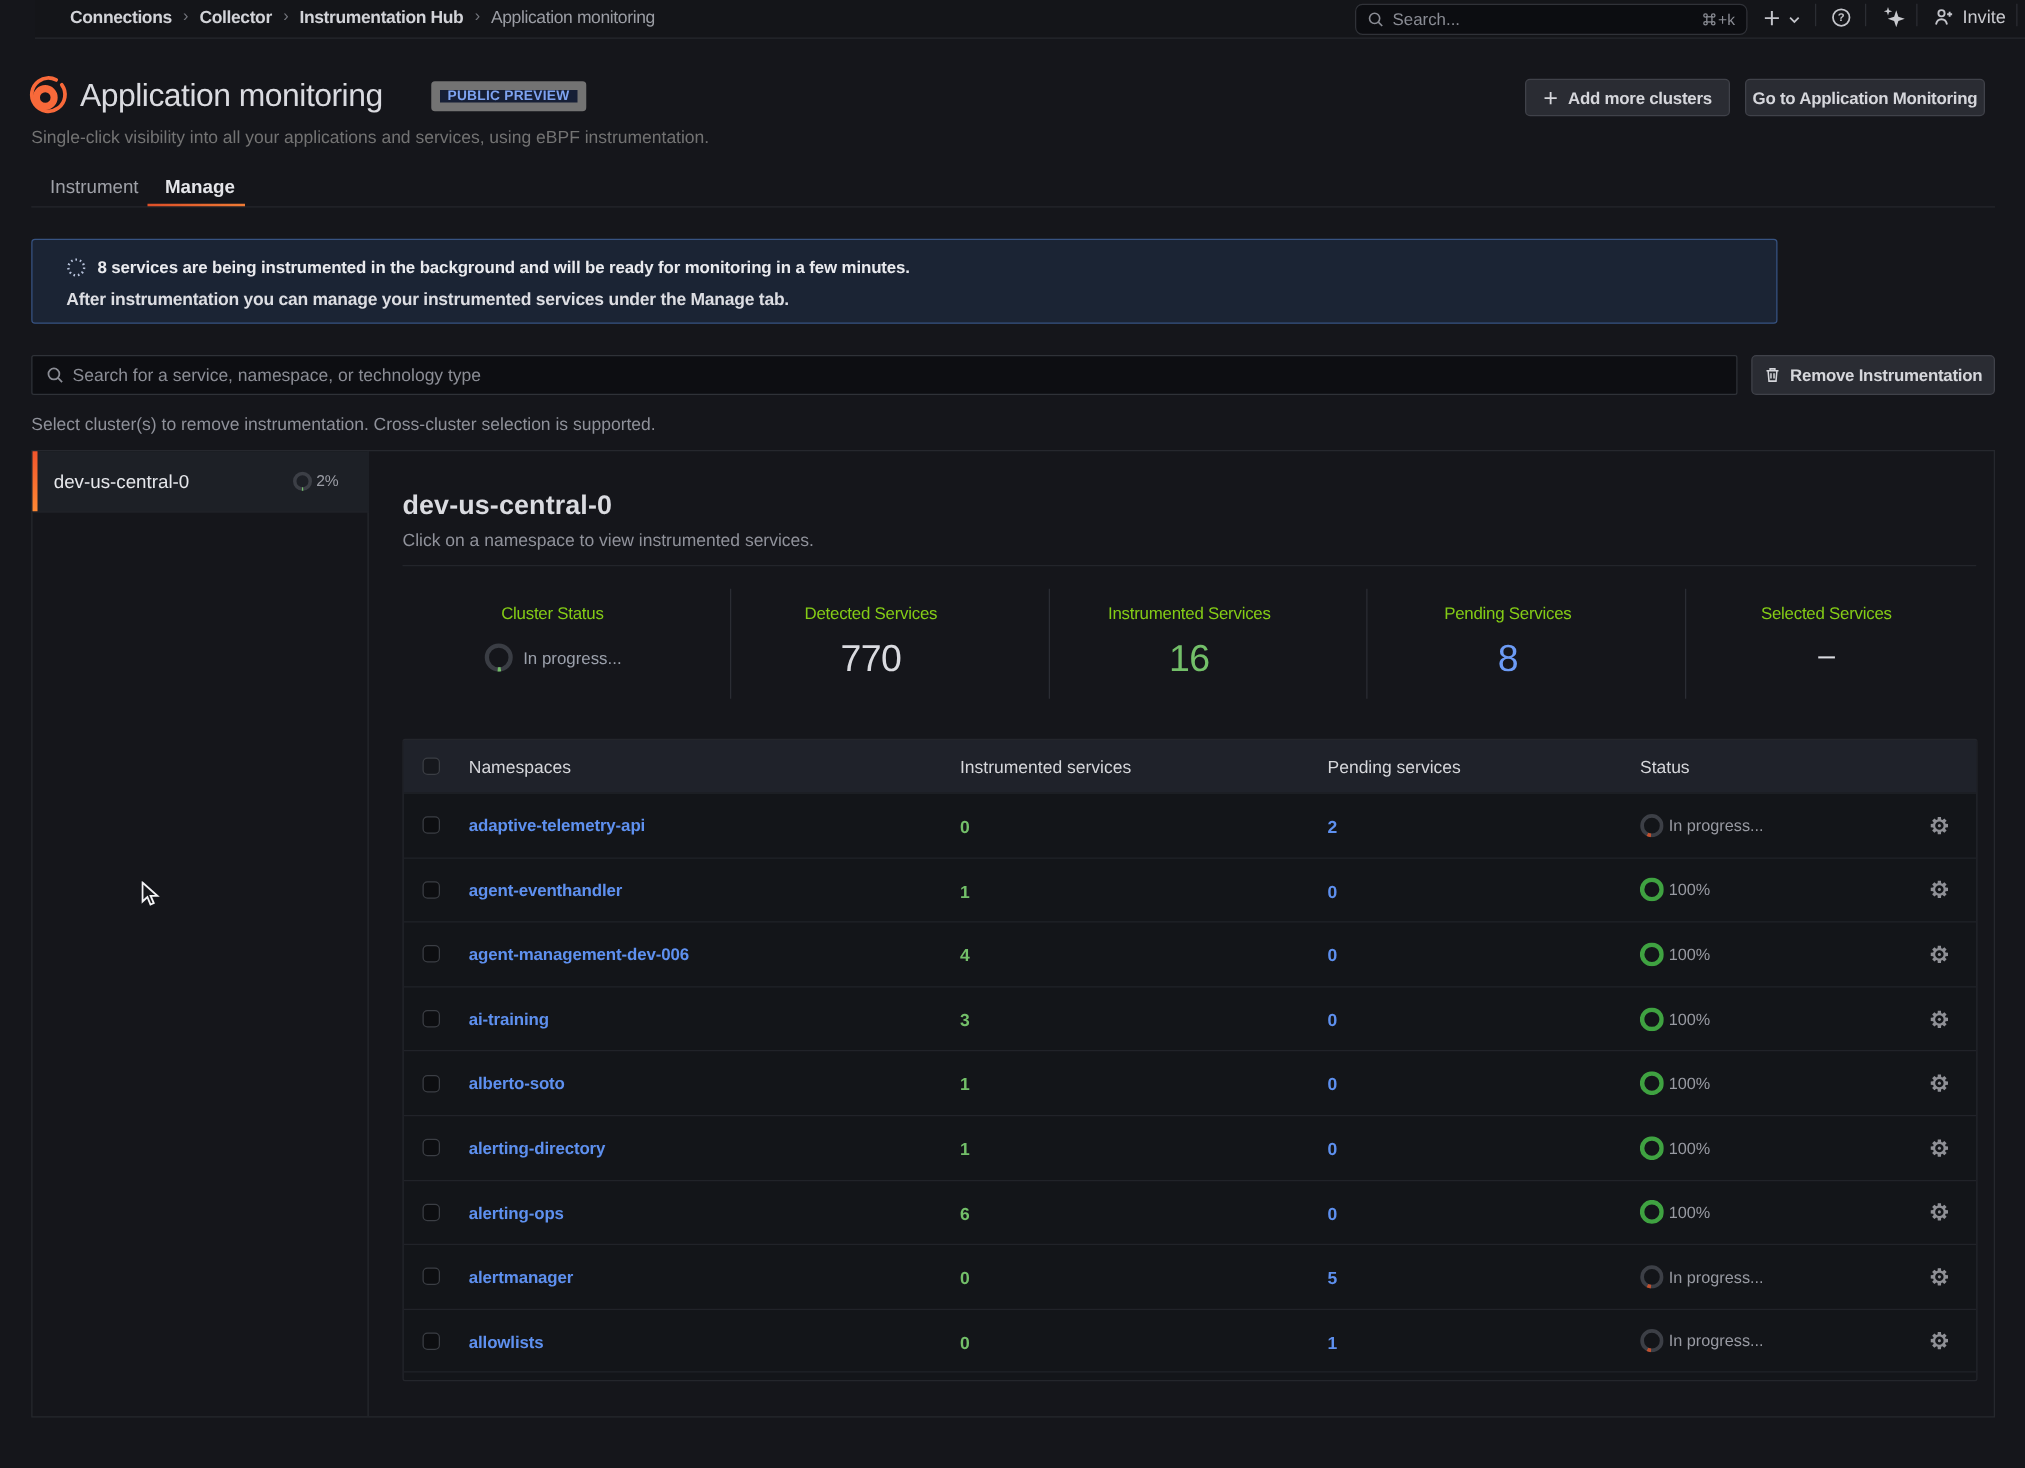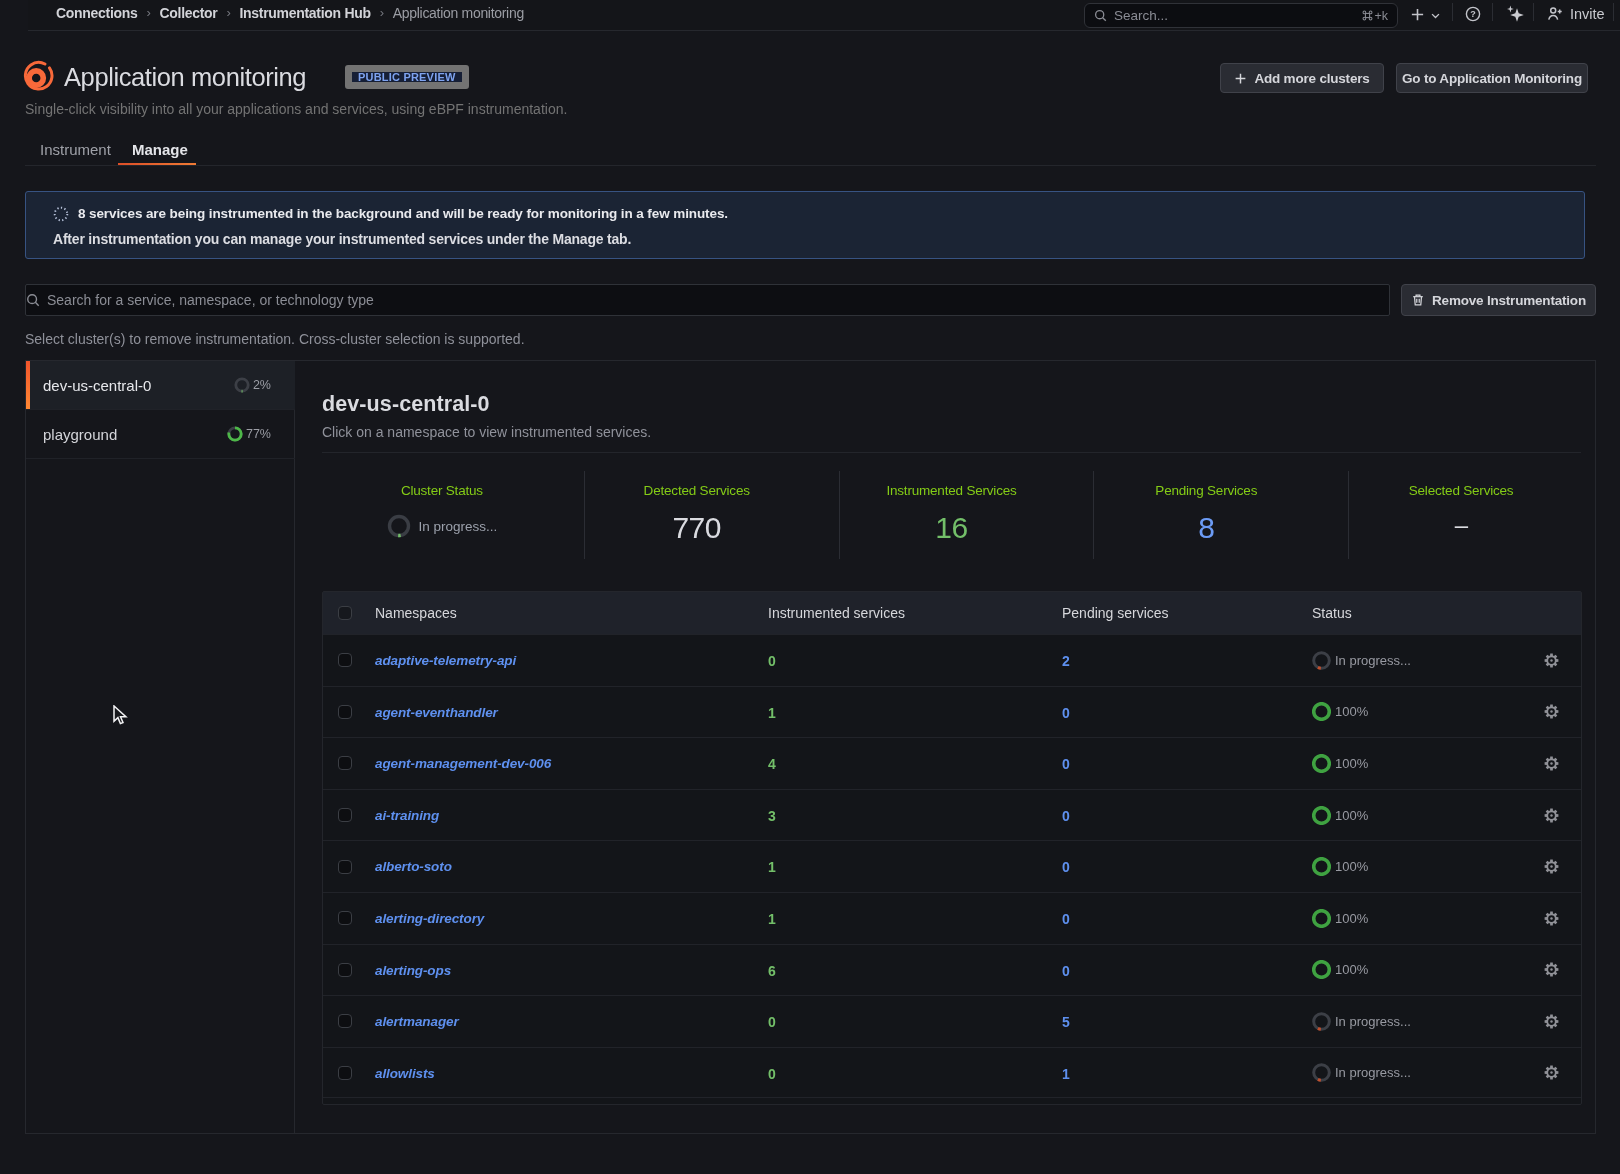--- a/index.html
+++ b/index.html
@@ -20,25 +20,25 @@
   #title { position:absolute; left:64px; top:62px; font-size:25.5px; line-height:30px; color:#dadbe0; font-weight:500; letter-spacing:-.4px;}
   #badge { position:absolute; left:345px; top:65px; height:24px; padding:0 6px; border:7px solid #737373; border-radius:3px; background:#161f36; color:#7ea3f0; font-size:11px; font-weight:bold; letter-spacing:.2px; display:flex; align-items:center; }
   #subtitle { position:absolute; left:25px; top:101px; font-size:14px; color:#737373; }
   .gbtn { position:absolute; top:63px; height:30px; background:#2a2c33; border:1px solid #40424a; border-radius:4px; color:#d5d6db; font-size:13.5px; letter-spacing:-.2px; font-weight:bold; display:flex; align-items:center; justify-content:center; gap:7px; }
   
   #tab1 { position:absolute; left:40px; top:141px; font-size:15px; color:#9fa1a8; }
   #tab2 { position:absolute; left:132px; top:141px; font-size:15px; color:#e4e5e9; font-weight:bold; }
   #tabline { position:absolute; left:25px; top:165px; width:1571px; height:1px; background:#24262c; }
   #tabind { position:absolute; left:118px; top:163px; width:78px; height:2px; background:linear-gradient(90deg,#dd4f28,#f07b35); }
   
-  #banner { position:absolute; left:25px; top:191px; width:1560px; height:68px; background:#1b2434; border:1px solid #375382; border-radius:3px; }
+  #banner { position:absolute; left:25px; top:191px; width:1397px; height:68px; background:#1b2434; border:1px solid #375382; border-radius:3px; }
   #banner .l1 { position:absolute; left:52px; top:14px; font-size:13.5px; letter-spacing:-.1px; font-weight:bold; color:#e9eaee; }
   #banner .l2 { position:absolute; left:27px; top:39px; font-size:14px; letter-spacing:-.2px; color:#dcdde2;font-weight:bold; }
   
-  #bigsearch { position:absolute; left:25px; top:284px; width:1365px; height:32px; border:1px solid #2f3238; background:#0d0e12; border-radius:2px; display:flex; align-items:center; padding:0 0; color:#8b8d95; font-size:14px; }
+  #bigsearch { position:absolute; left:25px; top:284px; width:1365px; height:32px; border:1px solid #2f3238; background:#0d0e12; border-radius:2px; display:flex; align-items:center; padding:0 11px; color:#8b8d95; font-size:14px; }
   #bigsearch .ph { margin-left:7px; }
   #removebtn { left:1401px; top:284px; width:195px; height:32px; }
   #hint { position:absolute; left:25px; top:331px; font-size:14px; color:#8f919a; }
   
   #panel { position:absolute; left:25px; top:360px; width:1571px; height:774px; border:1px solid #26282e; }
   #sidebar { position:absolute; left:0; top:0; width:269px; height:772px; border-right:1px solid #26282e; }
   .srow { position:relative; width:269px; height:49px; border-bottom:1px solid #202228; display:flex; align-items:center; }
   .srow.sel { background:#1d2026; }
   .srow.sel::before { content:""; position:absolute; left:0; top:0; width:4px; height:100%; background:linear-gradient(180deg,#f2552c,#ff8833); }
   .srow .nm { margin-left:17px; font-size:15px; color:#d4d5da; flex:1; }
@@ -56,21 +56,21 @@
   .stat .vl.green { color:#73bf69; } .stat .vl.blue { color:#6c9bf5; }
   .stat .prog { margin-top:16px; display:flex; align-items:center; gap:8px; font-size:13.5px; color:#9ba0ab; }
   
   #table { position:absolute; left:26px; top:230px; width:1260px; border:1px solid #24262c; border-radius:2px; background:#131519; padding-bottom:6px; }
   .trow:last-child { border-bottom:1px solid #212329; }
   #thead { position:relative; height:42px; background:#1f222a; }
   .trow { position:relative; height:51.6px; border-top:1px solid #212329; }
   .cb { position:absolute; left:15px; top:50%; margin-top:-7px; width:14px; height:14px; border:1px solid #3b3e44; border-radius:4px; background:#0d0e11; }
   .cb.hd { background:#16181d; }
   .hlb { position:absolute; top:13px; font-size:14px; color:#d6d7db; }
-  .lnk { position:absolute; left:52px; top:18px; font-size:13.5px; font-weight:bold; color:#5e90ef; letter-spacing:-.1px;font-style:italic; }
+  .lnk { position:absolute; left:52px; top:18px; font-size:13.5px; font-weight:bold; color:#5e90ef; letter-spacing:-.1px; }
   .num { position:absolute; top:18px; font-size:14px; font-weight:bold; }
   .ngreen { left:445px; color:#73bf69; }
   .nblue { left:739px; color:#5e90ef; }
   .stt { position:absolute; left:989px; top:50%; margin-top:-9.5px; display:flex; align-items:center; gap:4px; font-size:13px; color:#989aa2; }
   .gear { position:absolute; left:1221px; top:50%; margin-top:-7.5px; }
 </style>
 </head>
 <body>
 <div id="topnav">
   <div class="crumbs">
@@ -180,28 +180,20 @@
 <div id="panel">
   <div id="sidebar">
     <div class="srow sel">
       <span class="nm" style="color:#e7e8ec;">dev-us-central-0</span>
       <svg width="16" height="16" viewBox="0 0 16 16" fill="none">
           <circle cx="8" cy="8" r="6.2" stroke="#3c3f46" stroke-width="2.8"></circle>
           <circle cx="8" cy="8" r="6.2" stroke="#73bf69" stroke-width="2.8" stroke-dasharray="1 38" transform="rotate(85 8 8)"></circle>
         </svg>
       <span class="pct">2%</span>
     </div>
-    <div class="srow">
-      <span class="nm">playground</span>
-      <svg width="16" height="16" viewBox="0 0 16 16" fill="none">
-          <circle cx="8" cy="8" r="6.2" stroke="#3c3f46" stroke-width="2.8"></circle>
-          <circle cx="8" cy="8" r="6.2" stroke="#4db848" stroke-width="2.8" stroke-dasharray="30 9" transform="rotate(-90 8 8)"></circle>
-        </svg>
-      <span class="pct">77%</span>
-    </div>
     <svg class="abs" style="left:87px; top:344px;" width="15" height="21" viewBox="0 0 15 21">
         <path d="M1 1 L1 16.2 L4.9 12.6 L7.4 18.6 L10 17.5 L7.5 11.7 L12.9 11.7 Z" fill="#17181c" stroke="#f3f3f5" stroke-width="1.5"></path>
       </svg>
   </div>
   <div id="main">
     <div id="mh2">dev-us-central-0</div>
     <div id="msub">Click on a namespace to view instrumented services.</div>
     <div id="mdiv"></div>
     <div id="stats">
       <div class="stat">

